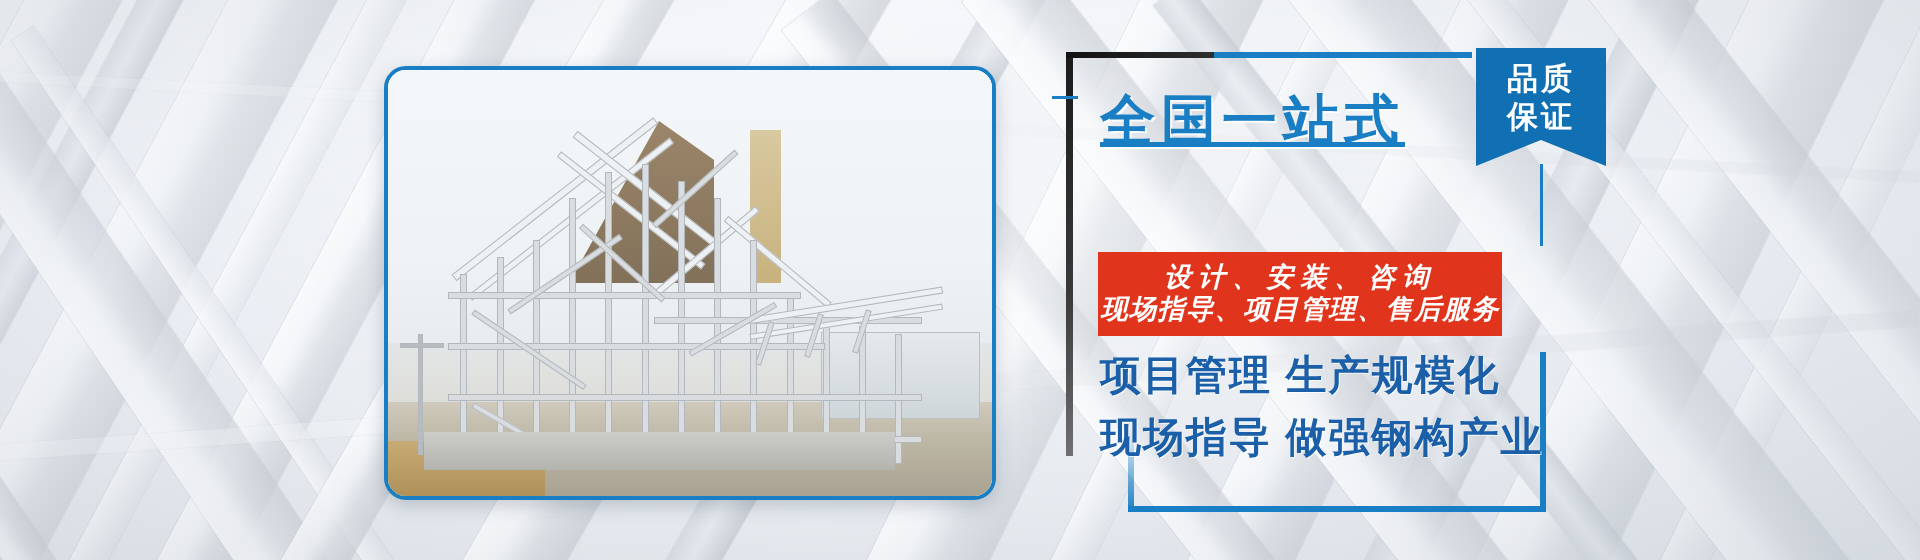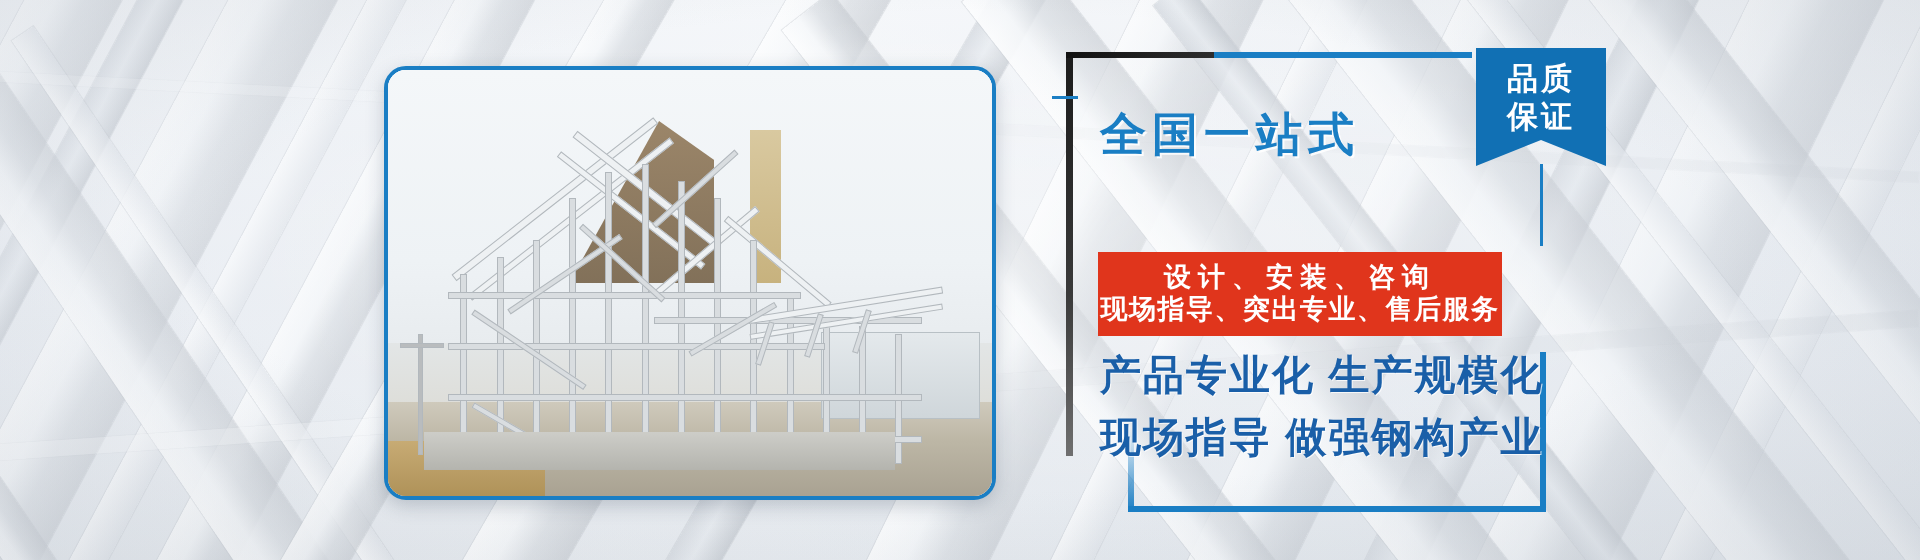--- a/index.html
+++ b/index.html
@@ -105,35 +105,36 @@
   .badge-tail{
     position:absolute;left:474px;top:112px;width:3px;height:82px;background:#1a7ec4;
   }
   .badge-arm{
     position:absolute;left:-14px;top:44px;width:26px;height:3px;background:#1a7ec4;
   }
 
   
   .txt{position:absolute;left:34px;white-space:nowrap;}
   #title-main{
-    top:52px;font-size:46px;font-weight:bold;color:#1a7ec4;
+    top:32px;font-size:55px;font-weight:bold;color:#1a7ec4;
     letter-spacing:6px;
     text-shadow:2px 2px 0 rgba(255,255,255,.85);
+    text-decoration:underline;
   }
   #title-sub{
     top:140px;font-size:40px;font-weight:bold;color:#1466ad;
     letter-spacing:3px;
     text-shadow:1px 1px 0 rgba(255,255,255,.8);
   }
   #red-box{
     position:absolute;left:32px;top:200px;width:404px;height:84px;
     background:#e0351c;display:flex;flex-direction:column;
     align-items:center;justify-content:center;
   }
-  #red-box .rl{color:#fff;font-weight:bold;white-space:nowrap;}
+  #red-box .rl{color:#fff;font-weight:bold;white-space:nowrap;font-style:italic;}
   #red-line-1{font-size:27px;letter-spacing:7px;line-height:1.18;}
   #red-line-2{font-size:27px;letter-spacing:1.5px;line-height:1.18;}
   #slogan-1{
     top:296px;font-size:41px;font-weight:bold;color:#1a5fa8;letter-spacing:2px;
     text-shadow:1px 1px 0 rgba(255,255,255,.75);
   }
   #slogan-2{
     top:358px;font-size:41px;font-weight:bold;color:#1a5fa8;letter-spacing:2px;
     text-shadow:1px 1px 0 rgba(255,255,255,.75);
   }
@@ -246,20 +247,20 @@
 
     <div id="badge">
       <span>品质</span>
       <span>保证</span>
     </div>
 
     <div class="txt" id="title-main">全国一站式</div>
 
     <div id="red-box">
       <div class="rl" id="red-line-1">设计、安装、咨询</div>
-      <div class="rl" id="red-line-2">现场指导、突出专业、售后服务</div>
+      <div class="rl" id="red-line-2">现场指导、项目管理、售后服务</div>
     </div>
 
-    <div class="txt" id="slogan-1">产品专业化  生产规模化</div>
+    <div class="txt" id="slogan-1">项目管理  生产规模化</div>
     <div class="txt" id="slogan-2">现场指导  做强钢构产业</div>
   </div>
 
 </div>
 
 </body></html>

